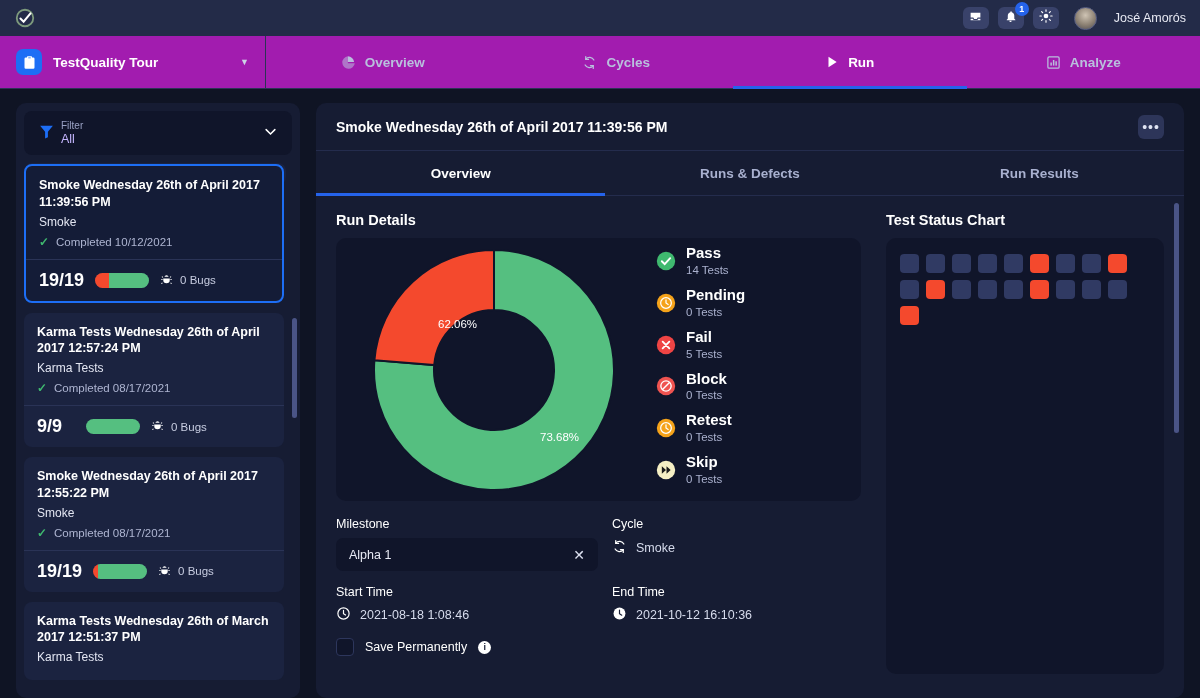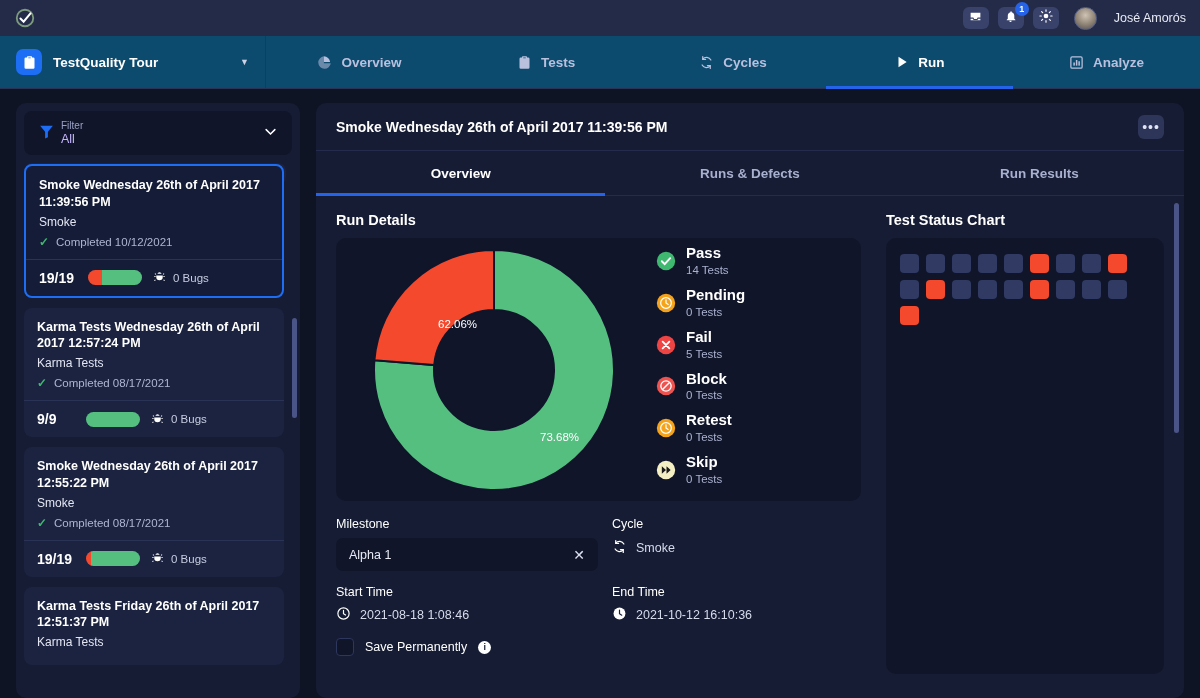--- a/index.html
+++ b/index.html
@@ -42,21 +42,21 @@
     border: 1px solid #5a6085;
     margin-left: 6px;
   }
   .username {
     color: #e7e9f3; font-size: 12.5px; margin-left: 8px; white-space: nowrap;
   }
 
   
   .navbar {
     height: 53px; width: 1200px;
-    background: #0c4a6e;
+    background: #a21caf;
     display: flex; align-items: stretch;
     border-bottom: 1px solid #2b3355;
   }
   .project-sel {
     width: 266px; display: flex; align-items: center;
     padding: 0 16px; gap: 11px;
     border-right: 1px solid #2b3355;
   }
   .proj-icon {
     width: 26px; height: 26px; border-radius: 7px;
@@ -126,21 +126,21 @@
   .card-status {
     color: #aeb5d1; font-size: 11.5px;
     display: flex; align-items: center; gap: 7px;
   }
   .check-mark { color: #3fb96f; font-size: 12px; font-weight: bold; }
   .card-foot {
     border-top: 1px solid #2a3356;
     padding: 10px 13px;
     display: flex; align-items: center; gap: 11px;
   }
-  .ratio { color: #ffffff; font-size: 14px; font-weight: bold; min-width: 38px; }
+  .ratio { color: #ffffff; font-size: 18px; font-weight: bold; min-width: 38px; }
   .pbar {
     width: 54px; height: 15px; border-radius: 8px;
     overflow: hidden; display: flex; background: #2a3356;
   }
   .pbar .seg-fail { background: #f4492d; height: 100%; }
   .pbar .seg-pass { background: #55bf80; height: 100%; }
   .bugs { color: #c7cce0; font-size: 11.5px; display: flex; align-items: center; gap: 7px; }
 
   .side-scrollbar {
     position: absolute; width: 5px; border-radius: 3px;
@@ -309,28 +309,20 @@
 
   <div class="navtabs">
     <div class="navtab">
       <span>
         <svg width="15" height="15" viewBox="0 0 24 24" fill="#b9c0dd">
           <path d="M11 2.05A10 10 0 1 0 22 13h-11V2.05z" opacity=".55"></path>
           <path d="M11 2.05V11h9.95A10 10 0 0 0 11 2.05z"></path>
         </svg>
       </span>
       <span>Overview</span>
-    </div>
-    <div class="navtab">
-      <span>
-        <svg width="15" height="15" viewBox="0 0 24 24" fill="#b9c0dd">
-          <path d="M9 2h6a1 1 0 0 1 1 1v1h2a2 2 0 0 1 2 2v14a2 2 0 0 1-2 2H6a2 2 0 0 1-2-2V6a2 2 0 0 1 2-2h2V3a1 1 0 0 1 1-1zm1 2v1h4V4h-4zm-.6 13.2L6.5 14.3l1.3-1.3 1.6 1.6 4.8-4.8 1.3 1.3-6.1 6.1z"></path>
-        </svg>
-      </span>
-      <span>Tests</span>
     </div>
     <div class="navtab">
       <span>
         <svg width="15" height="15" viewBox="0 0 24 24" fill="none" stroke="#b9c0dd" stroke-width="2" stroke-linecap="round">
           <path d="M19 8A8 8 0 0 0 6 6.5"></path>
             <path d="M5 16a8 8 0 0 0 13 1.5"></path>
           <path d="M6 2.5V7h4.5"></path>
             <path d="M18 21.5V17h-4.5"></path>
         </svg>
       </span>
@@ -454,21 +446,21 @@
                 <path d="M12 4a4 4 0 0 1 3.9 3.1H8.1A4 4 0 0 1 12 4zM6 10h12v3a6 6 0 0 1-12 0v-3zm-3.5 1h2.2v2H2.5v-2zm16.8 0h2.2v2h-2.2v-2zM4 6l2 1.6-.9 1.2L3 7.2 4 6zm16 0l1 1.2-2.1 1.6-.9-1.2L20 6zM4 17.5l1.1 1.3L3 20.4l-1-1.3 2-1.6zm16 0l2 1.6-1 1.3-2.1-1.6 1.1-1.3z"></path>
               </svg>
             </span>
             <span>0 Bugs</span>
           </span>
         </div>
       </div>
 
       <div class="card">
         <div class="card-top">
-          <div class="card-title">Karma Tests Friday 26th of April 2017 12:51:37 PM</div>
+          <div class="card-title">Karma Tests Wednesday 26th of March 2017 12:51:37 PM</div>
           <div class="card-sub">Karma Tests</div>
         </div>
       </div>
     </div>
 
     <div class="side-scrollbar"></div>
   </div>
 
   <div class="main">
     <div class="main-head">

